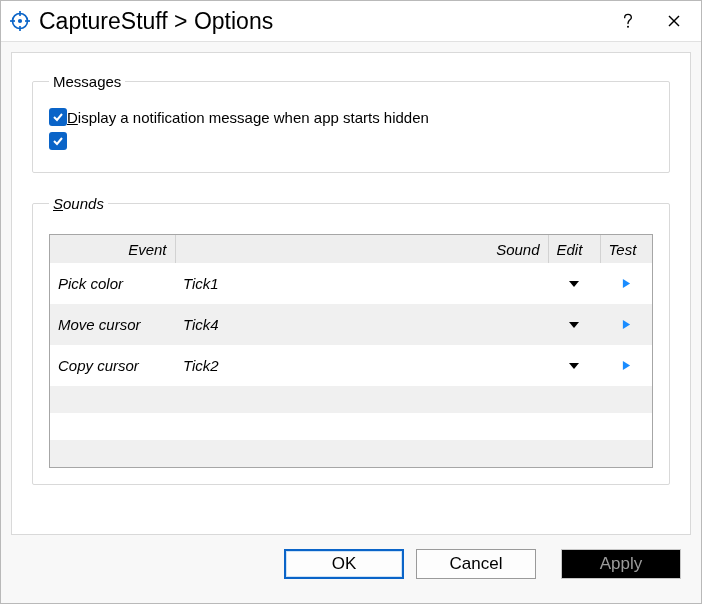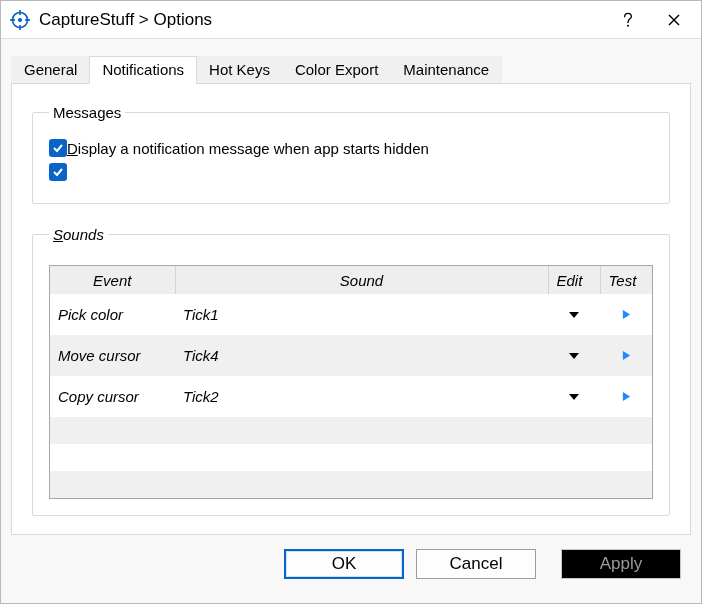--- a/index.html
+++ b/index.html
@@ -38,21 +38,21 @@
     display: flex; align-items: center;
     padding: 0 4px 0 8px;
     background: var(--bg);
   }
   .title-icon {
     width: 22px; height: 22px;
     display: flex; align-items: center; justify-content: center;
     margin-right: 8px;
   }
   .title-text {
-    font-size: 17px;
+    font-size: 23px;
     flex: 1;
   }
   .title-btn {
     width: 46px; height: 36px;
     display: flex; align-items: center; justify-content: center;
     font-size: 15px;
     color: #000;
   }
   .title-close { font-size: 16px; }
   
@@ -126,21 +126,21 @@
     border: 1px solid #a6a6a6;
     margin-top: 10px;
     background: #ffffff;
   }
   table.sound-table {
     width: 100%;
     border-collapse: collapse;
     font-size: 15px;
   }
   table.sound-table th {
-    text-align: center;
+    text-align: right;
     font-weight: normal;
     background: var(--header-bg);
     border-right: 1px solid #d2d2d2;
     padding: 4px 8px;
     height: 28px;
   }
   table.sound-table th:last-child { border-right: none; }
   table.sound-table td {
     padding: 11px 8px;
     height: 27px;
@@ -216,27 +216,20 @@
     <span class="title-btn title-close">
       <svg viewBox="0 0 12 12" width="12" height="12">
         <line x1="1" y1="1" x2="11" y2="11" stroke="#000" stroke-width="1.4"></line>
         <line x1="11" y1="1" x2="1" y2="11" stroke="#000" stroke-width="1.4"></line>
       </svg>
     </span>
   </div>
 
   <div class="client">
 
-    <div class="tabs">
-      <div class="tab">General</div>
-      <div class="tab active">Notifications</div>
-      <div class="tab">Hot Keys</div>
-      <div class="tab">Color Export</div>
-      <div class="tab">Maintenance</div>
-    </div>
 
     <div class="tab-panel">
 
       <fieldset class="group">
         <legend>Messages</legend>
 
         <div class="checkbox-row">
           <span class="cb">
             <svg viewBox="0 0 12 12">
                 <polyline points="2,6 5,9 10,3" fill="none" stroke="#fff" stroke-width="2"></polyline>

